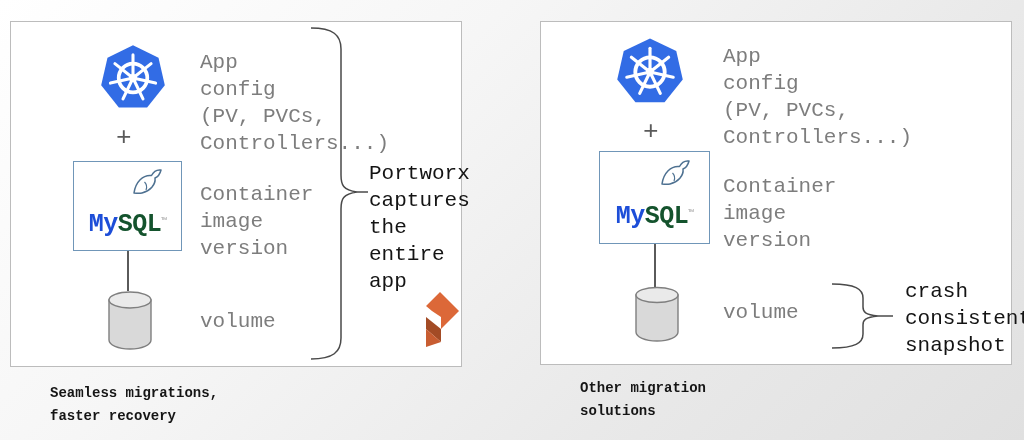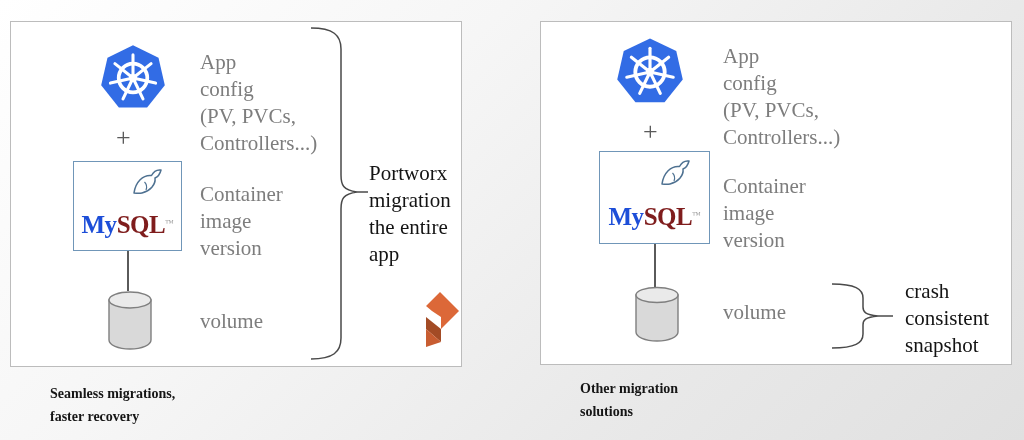--- a/index.html
+++ b/index.html
@@ -1,30 +1,30 @@
 <!DOCTYPE html>
 <html><head>
 <meta charset="utf-8">
 <style>
   html,body{margin:0;padding:0;background:#ddd;}
   .stage{
     position:relative;width:1024px;height:440px;overflow:hidden;
     background:linear-gradient(135deg,#ffffff 0%,#f6f6f6 35%,#e9e9e9 70%,#e0e0e0 100%);
-    font-family:Liberation Serif, serif;
+    font-family:Liberation Mono, monospace;
   }
   .panel{position:absolute;background:#ffffff;border:1px solid #bcbcbc;box-sizing:border-box;}
   .abs{position:absolute;}
   .label{color:#7d7d7d;font-size:21px;line-height:27px;white-space:pre-line;}
   .annotation{color:#141414;font-size:21px;line-height:27px;white-space:pre-line;}
   .caption{color:#151515;font-size:14px;line-height:23px;font-weight:bold;white-space:pre-line;}
   .plus{color:#5a5a5a;font-size:26px;font-weight:400;line-height:1;}
   .mysql-box{position:absolute;background:#fff;border:1.5px solid #7096b8;box-sizing:border-box;}
   .wordmark{position:absolute;width:100%;text-align:center;font-weight:bold;font-size:25px;letter-spacing:-0.5px;line-height:1;}
   .wm-my{color:#1d4ed8;}
-  .wm-sql{color:#7f1d1d;margin-top:44px;}
+  .wm-sql{color:#14532d;margin-top:44px;}
   .wm-tm{font-size:9px;color:#9a9a9a;vertical-align:7px;font-weight:normal;}
   .connector{position:absolute;width:1.5px;background:#5a5a5a;}
   svg{display:block;}
 </style>
 </head>
 <body>
 
 <div class="stage">
 
   <div class="panel" style="left:10px;top:21px;width:452px;height:346px;">
@@ -81,21 +81,21 @@
     <div class="abs label" style="left:189px;top:286px;">volume</div>
 
     <div class="abs" style="left:296px;top:3px;">
       <svg width="64" height="340" viewBox="0 0 64 340">
         <path d="M4,3 C26,3 34,10 34,24 L34,150 C34,160 36,165 50,167 C36,169 34,174 34,184 L34,313 C34,327 26,334 4,334" fill="none" stroke="#4A4A4A" stroke-width="1.5"></path>
         <path d="M50,167 L61,167" fill="none" stroke="#4A4A4A" stroke-width="1.5"></path>
       </svg>
     </div>
 
     <div class="abs annotation" style="left:358px;top:138px;">Portworx
-migration
+captures
 the entire
 app</div>
 
     <div class="abs" style="left:406px;top:266px;">
       <svg width="48" height="64" viewBox="0 0 48 64">
         <polygon points="9,18 23,4 42,23 24,41 24,29 15,23" fill="#DC6838"></polygon>
         <polygon points="9,29 24,41 24,54 9,41" fill="#A34B25"></polygon>
         <polygon points="9,41 24,54 9,59" fill="#C85D31"></polygon>
       </svg>
     </div>

